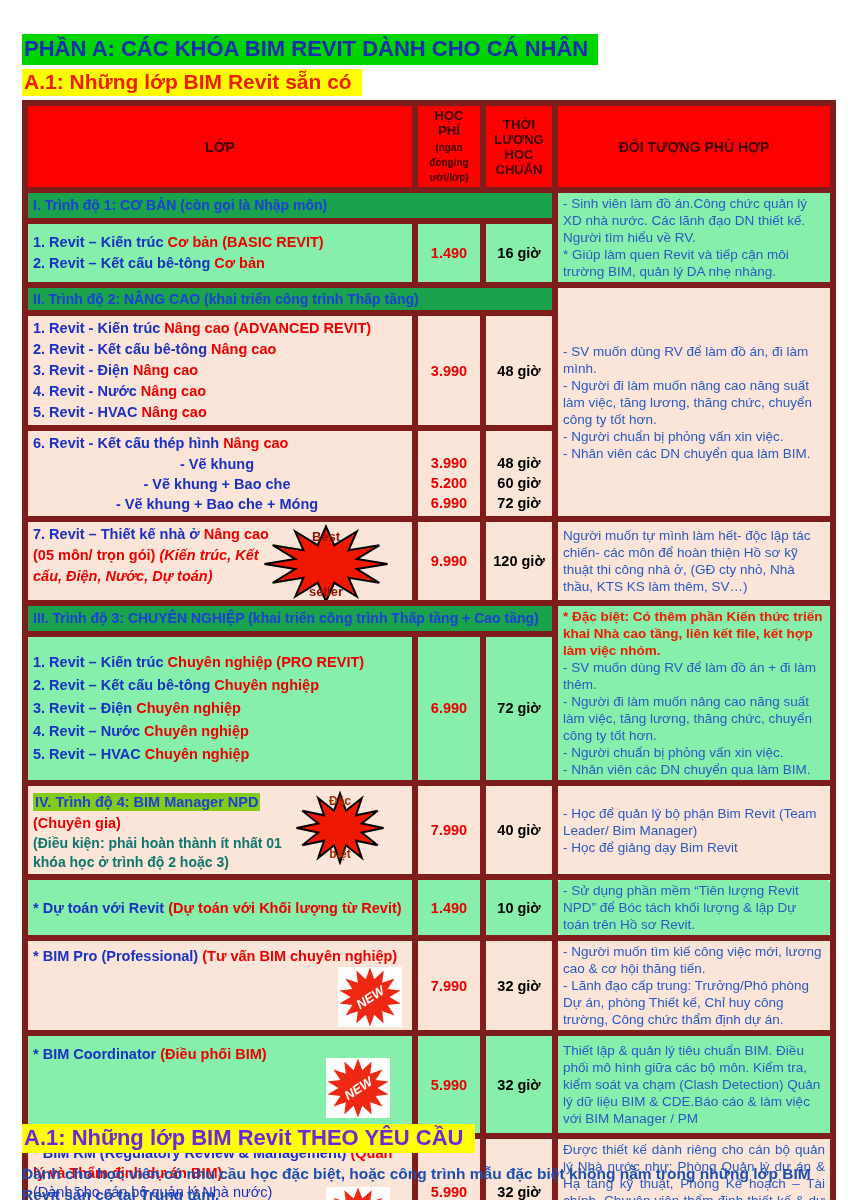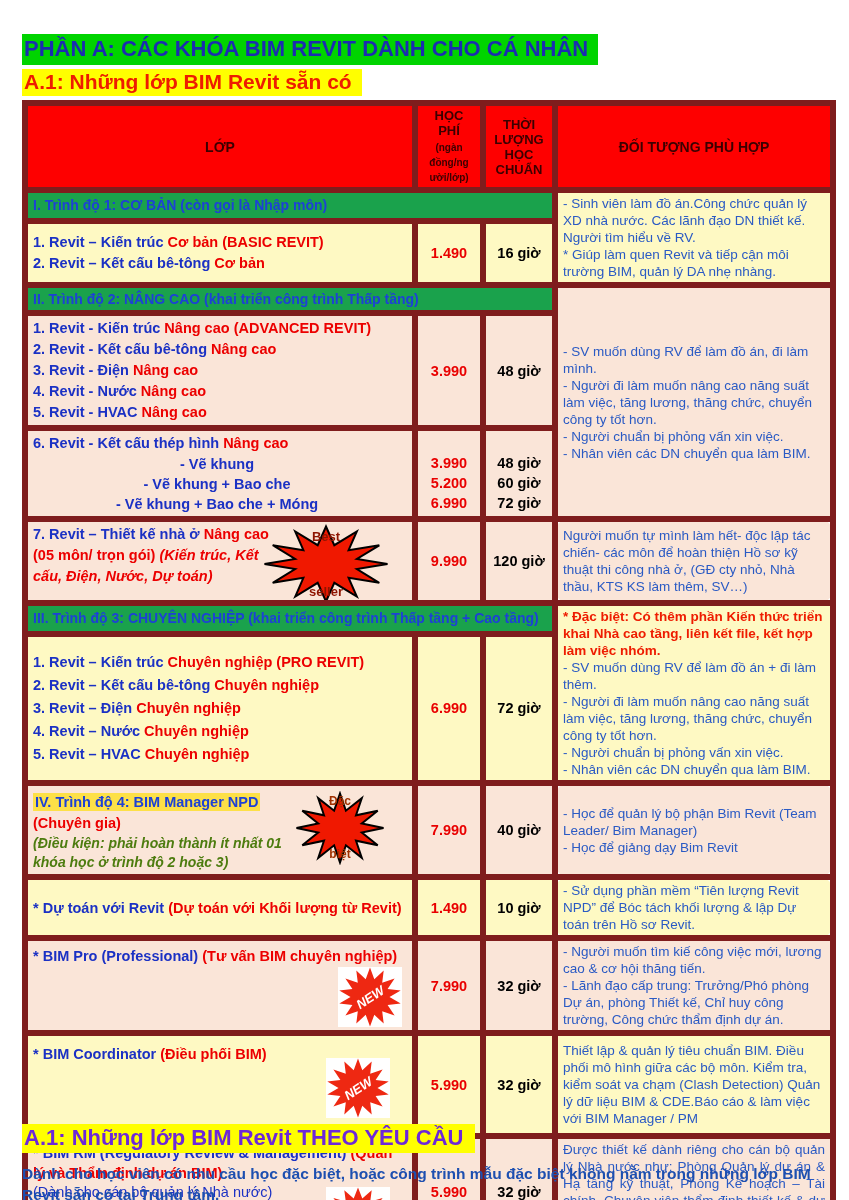--- a/index.html
+++ b/index.html
@@ -16,21 +16,21 @@
   table.main td,table.main th{border:6px solid #7f1d1d;padding:2px 5px;vertical-align:middle;
              overflow:hidden;word-wrap:break-word;}
 
   th.hd{background:#fe0000;color:#3b0000;font-size:14px;font-weight:bold;text-align:center;}
   th.hd .sub{display:block;font-size:10px;font-weight:bold;margin-top:2px;line-height:15px;}
   th.hd .main-lbl{display:block;line-height:15px;}
   th.hd-fee,th.hd-dur{font-size:13px;}
 
   td.bar{background:#1aa24c;color:#1d41d6;font-weight:bold;font-size:14px;padding-left:6px;}
 
-  .ylw{background:#fef9c3;}
+  .ylw{background:#86efac;}
   .pnk{background:#fae5d8;}
 
   td.courses{font-weight:bold;font-size:14.5px;color:#1b31c4;vertical-align:middle;}
   td.courses .line{line-height:21px;white-space:nowrap;}
   .red{color:#ec0000;}
   .ital{font-style:italic;font-weight:bold;}
 
   td.fee{color:#e90000;font-weight:bold;font-size:14.5px;text-align:center;}
   td.dur{color:#000;font-weight:bold;font-size:14.5px;text-align:center;}
 
@@ -57,22 +57,22 @@
   .new-box svg{display:block;width:100%;height:100%;}
   .new-txt{position:absolute;left:0;top:0;width:100%;height:100%;display:flex;
            align-items:center;justify-content:center;color:#fff;font-weight:bold;
            font-style:italic;font-size:13px;transform:rotate(-33deg);}
 
   .footer-title{position:absolute;left:22px;top:1124px;background:#ffff00;color:#6d28d9;
            font-weight:bold;font-size:22px;padding:1px 12px 2px 2px;}
   .footer-text{position:absolute;left:22px;top:1163px;width:790px;color:#1d4fb0;
            font-weight:bold;font-size:15.5px;line-height:21px;}
 
-  .iv-hl{background:#fde047;color:#1d41d6;font-weight:bold;padding:1px 2px;}
-  .cond{color:#4d7c0f;font-style:italic;font-weight:bold;font-size:14px;line-height:19px;}
+  .iv-hl{background:#84cc16;color:#1d41d6;font-weight:bold;padding:1px 2px;}
+  .cond{color:#0f766e;font-weight:bold;font-size:14px;line-height:19px;}
 </style>
 </head>
 <body>
 
 <div class="page">
 
   <div class="title-a">PHẦN A: CÁC KHÓA BIM REVIT DÀNH CHO CÁ NHÂN</div>
   <div class="title-a1">A.1: Những lớp BIM Revit sẵn có</div>
 
   <table class="main">

